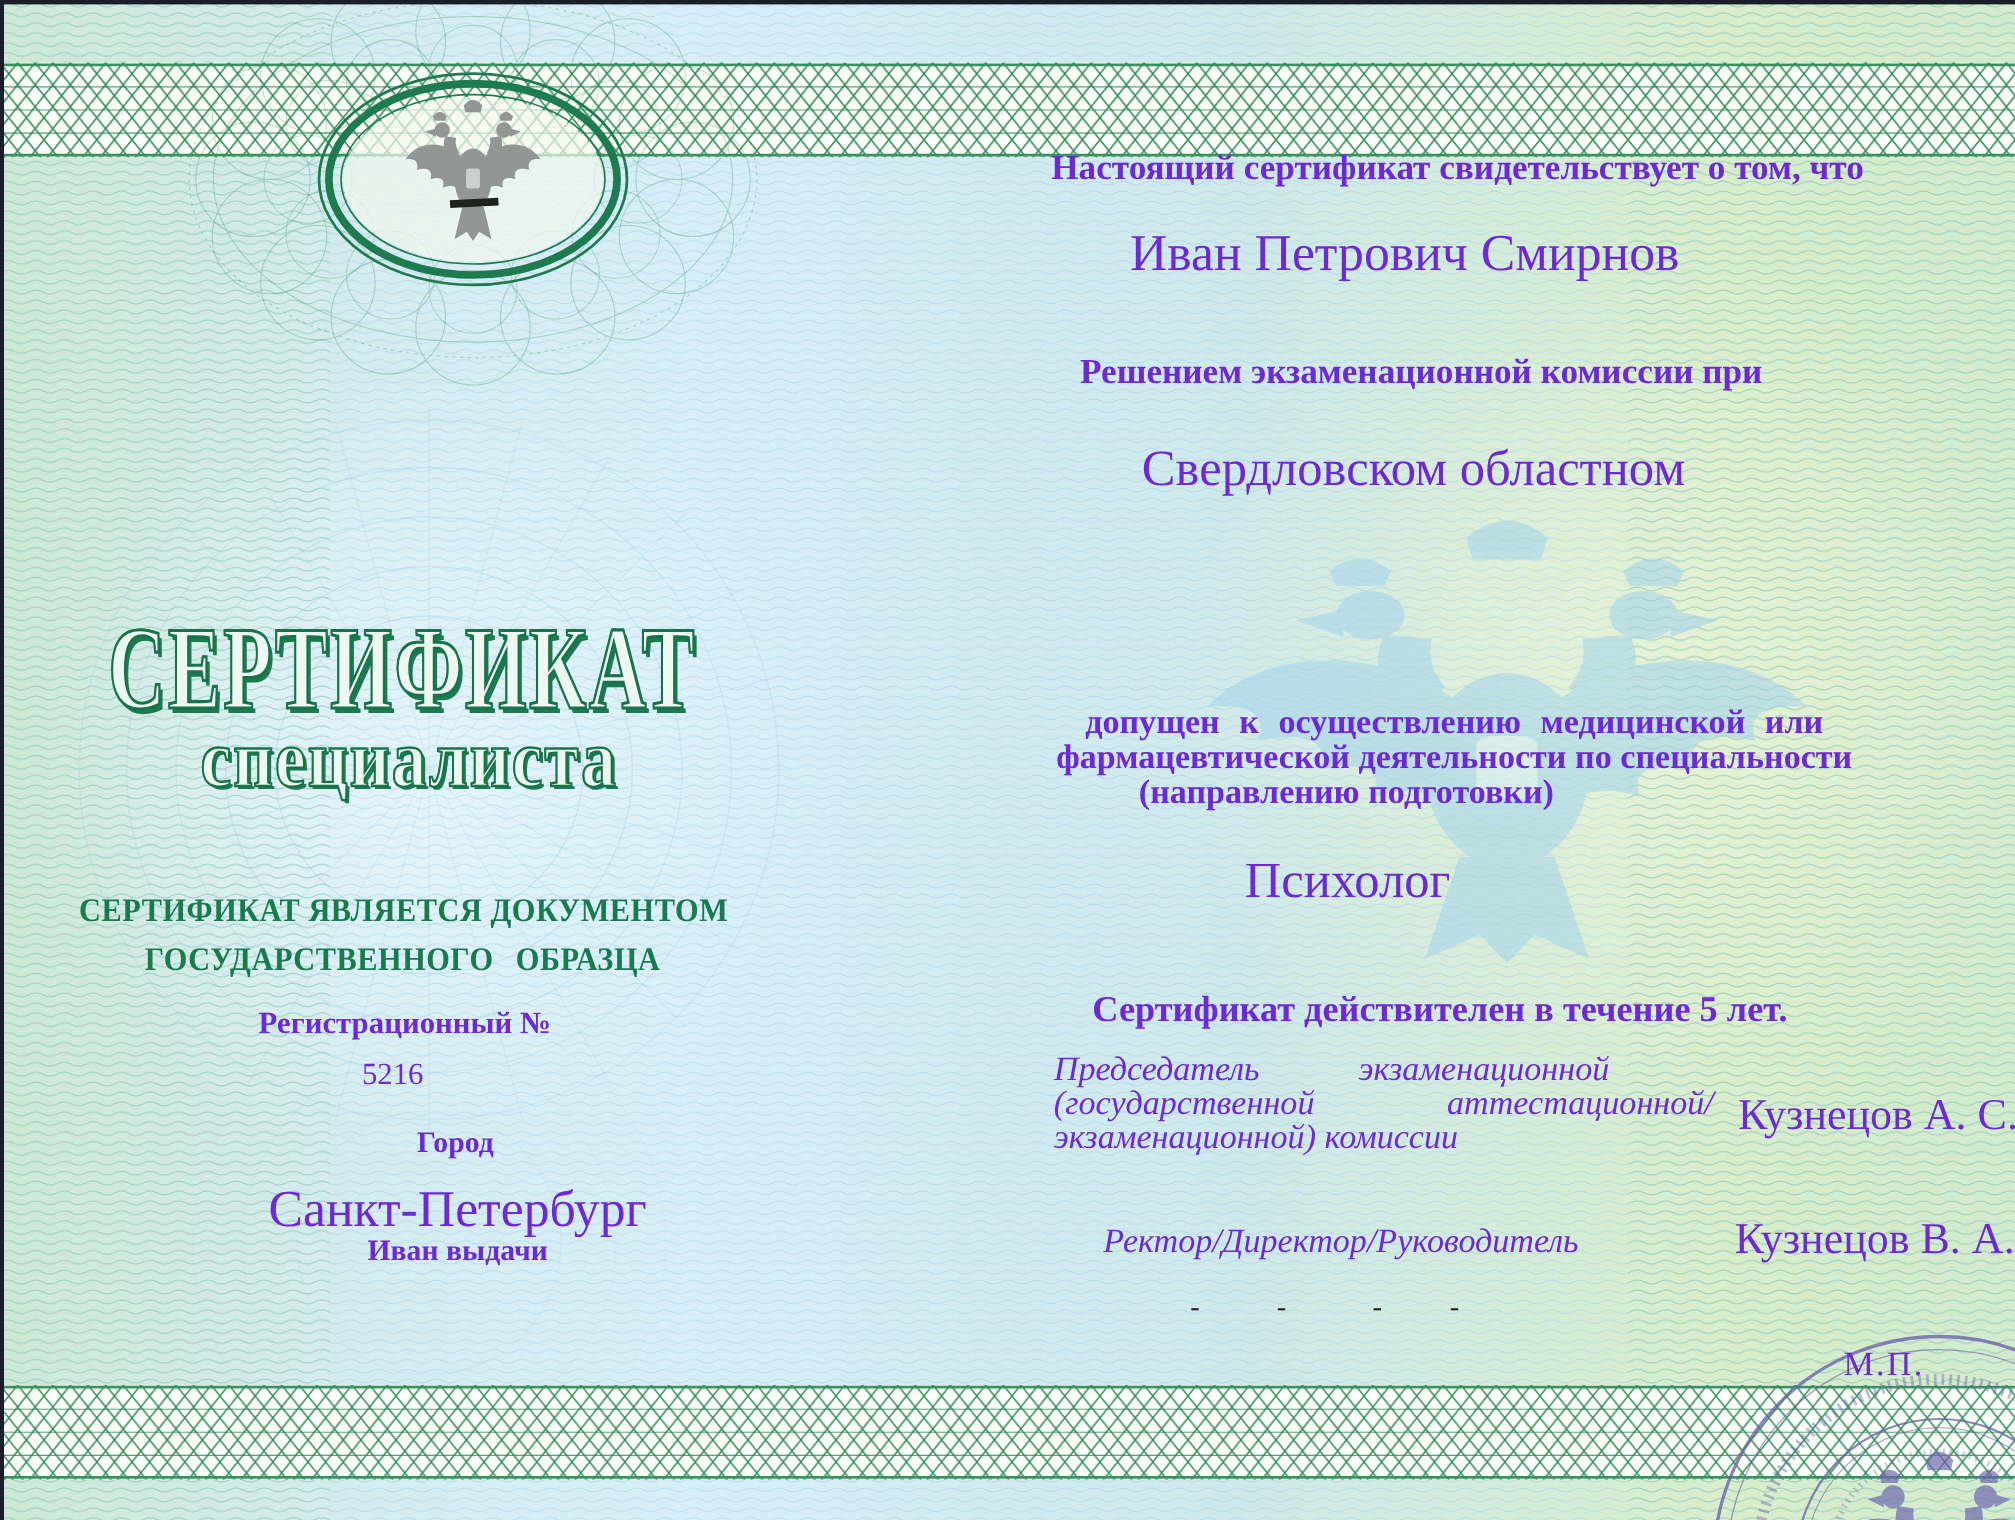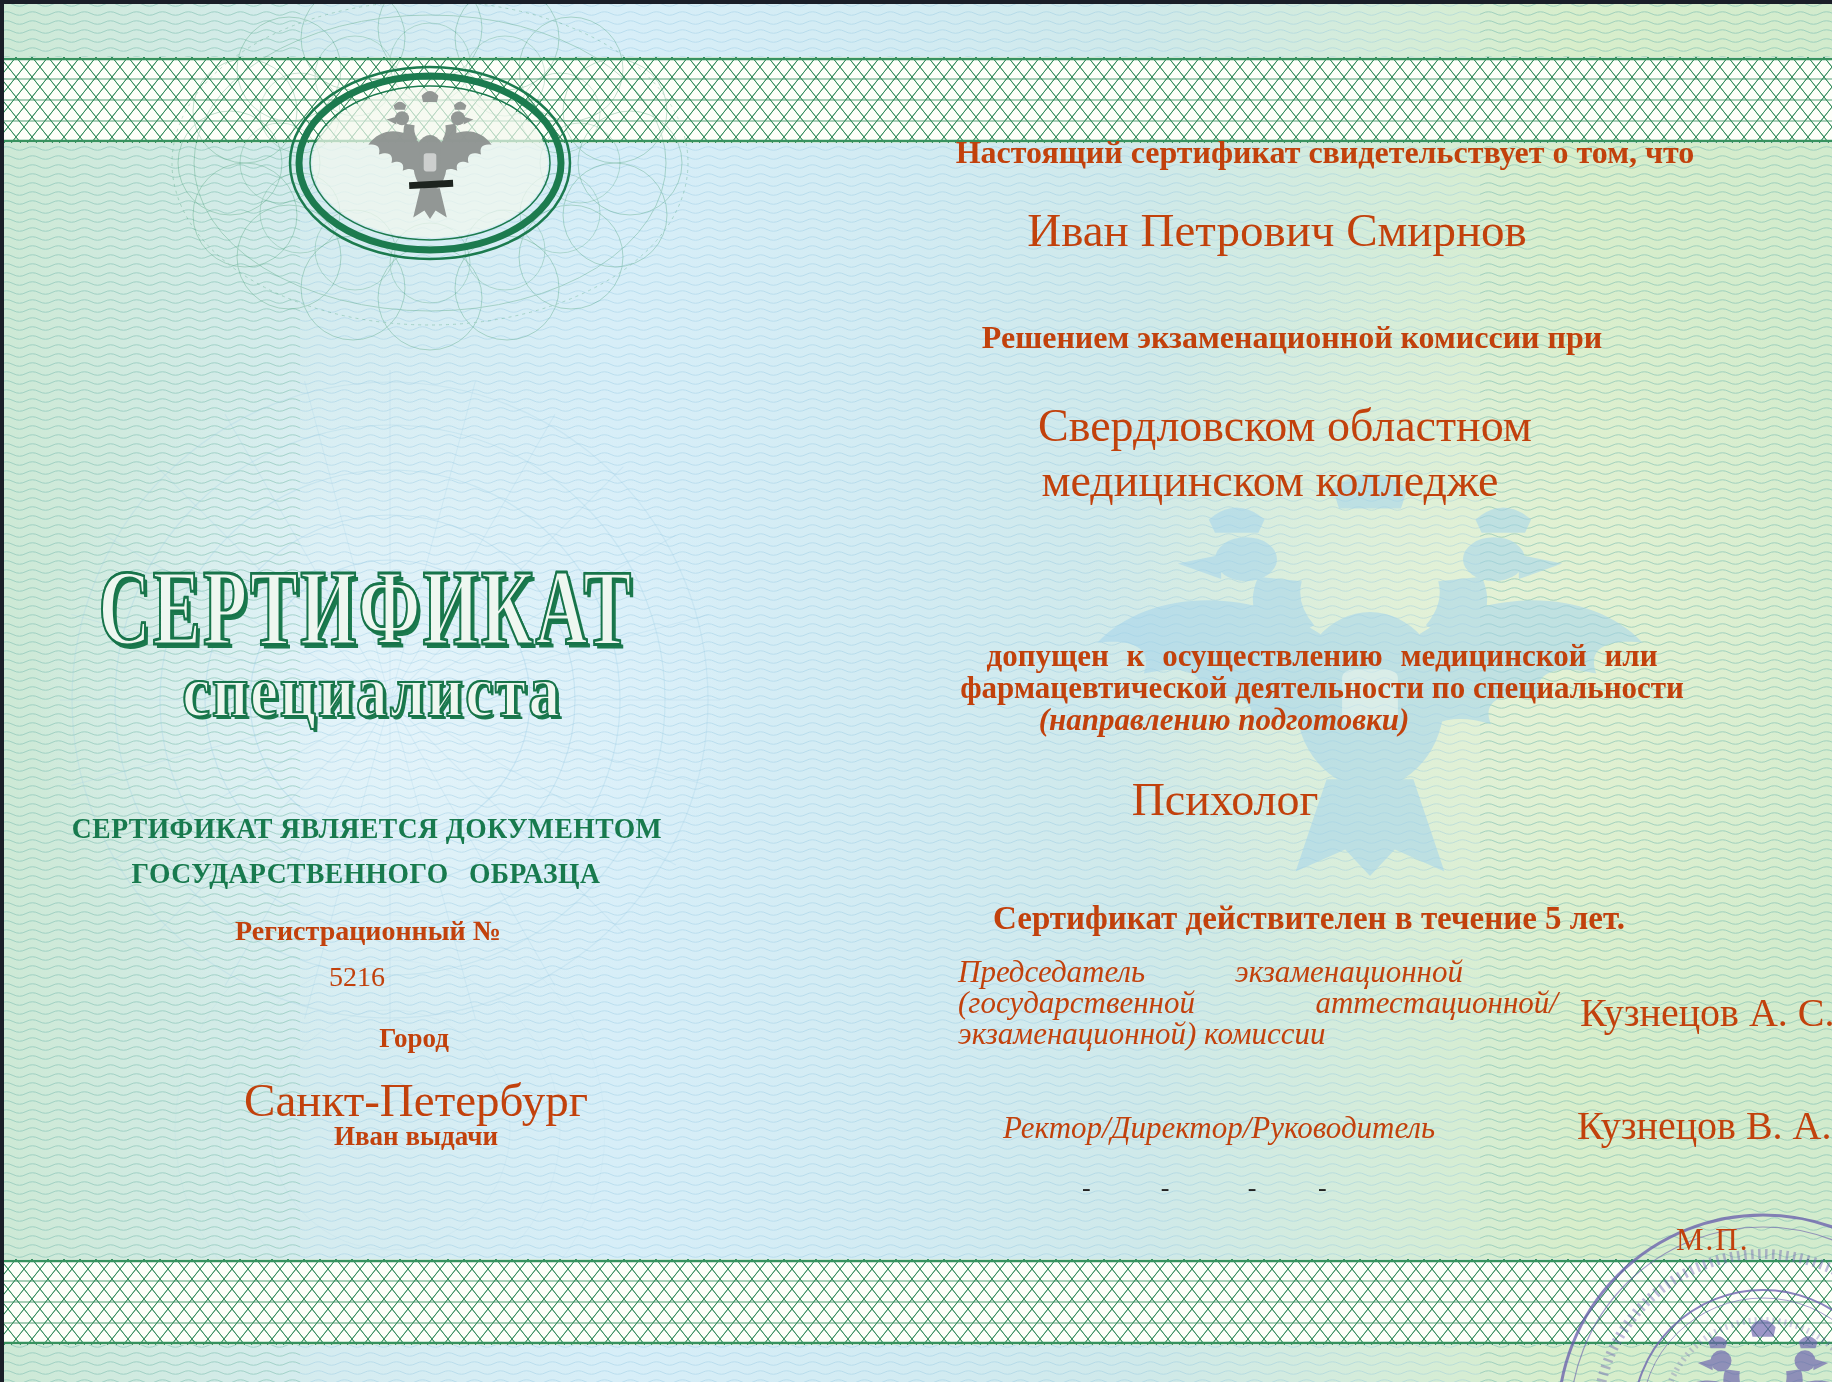--- a/index.html
+++ b/index.html
@@ -4,21 +4,21 @@
 <style>
   html,body{margin:0;padding:0;background:#ffffff;}
   .page{
     position:relative;width:1832px;height:1382px;overflow:hidden;
     font-family:"Liberation Serif","DejaVu Serif",serif;
     background:#d5ecec;
   }
   .bg{position:absolute;left:0;top:0;width:1832px;height:1382px;}
   .edge-top{position:absolute;left:0;top:0;width:1832px;height:4px;background:#1a1e28;}
   .edge-left{position:absolute;left:0;top:0;width:4px;height:1382px;background:#1a1e28;}
-  .t{position:absolute;white-space:nowrap;color:#c2410c;line-height:1.05;}
+  .t{position:absolute;white-space:nowrap;color:#6d28d9;line-height:1.05;}
   .c{transform:translateX(-50%);}
   .b{font-weight:bold;}
   .i{font-style:italic;}
   .green{color:#187a4e;}
   .cert-title{
     font-weight:bold;letter-spacing:3px;color:#eef7f0;
     -webkit-text-stroke:2.5px #17744a;
     text-shadow:4px 4px 0 #1b7a4e,-1px -1px 0 #2c8a5c,1px -1px 0 #2c8a5c;
     transform:translateX(-50%) scale(.75,1.12);transform-origin:center top;
   }
@@ -225,25 +225,24 @@
   <div class="t c b" style="left:414px;top:1024px;font-size:27px;">Город</div>
   <div class="t c" style="left:416px;top:1056px;font-size:47px;margin-top:20px;">Санкт-Петербург</div>
 
   <div class="t c b" style="left:416px;top:1122px;font-size:27px;">Иван выдачи</div>
 
   <div class="t c b" style="left:1325px;top:136px;font-size:32px;">Настоящий сертификат свидетельствует о том, что</div>
   <div class="t c" style="left:1277px;top:206px;font-size:47px;">Иван Петрович Смирнов</div>
 
   <div class="t c b" style="left:1292px;top:321px;font-size:32px;">Решением экзаменационной комиссии при</div>
   <div class="t c" style="left:1285px;top:402px;font-size:46px;">Свердловском областном</div>
-  <div class="t c" style="left:1270px;top:457px;font-size:46px;">медицинском колледже</div>
 
   <div class="t c b wsp" style="left:1322px;top:640px;font-size:31px;">допущен к осуществлению медицинской или</div>
   <div class="t c b" style="left:1322px;top:672px;font-size:31px;">фармацевтической деятельности по специальности</div>
-  <div class="t c b" style="left:1224px;top:704px;font-size:31px;font-style:italic;">(направлению подготовки)</div>
+  <div class="t c b" style="left:1224px;top:704px;font-size:31px;">(направлению подготовки)</div>
 
   <div class="t c" style="left:1225px;top:776px;font-size:46px;">Психолог</div>
 
   <div class="t c b" style="left:1309px;top:901px;font-size:33px;">Сертификат действителен в течение 5 лет.</div>
 
   <div class="t i just" style="left:958px;top:956px;width:505px;font-size:31px;">Председатель экзаменационной</div>
   <div class="t i just" style="left:958px;top:987px;width:600px;font-size:31px;font-style:italic;">(государственной аттестационной/</div>
   <div class="t i" style="left:958px;top:1018px;font-size:31px;">экзаменационной) комиссии</div>
   <div class="t" style="left:1580px;top:992px;font-size:40px;">Кузнецов А. С.</div>
 

